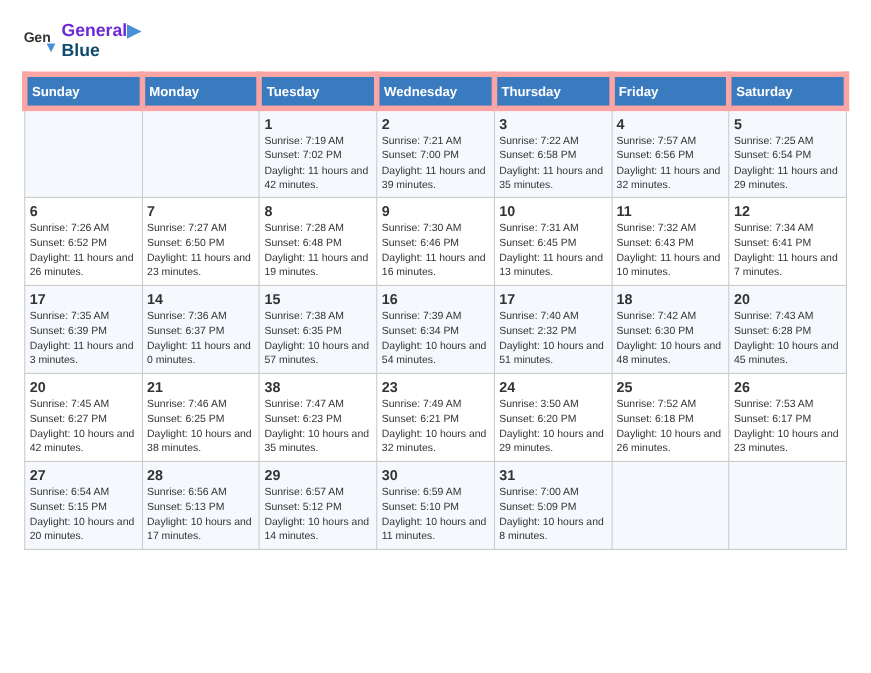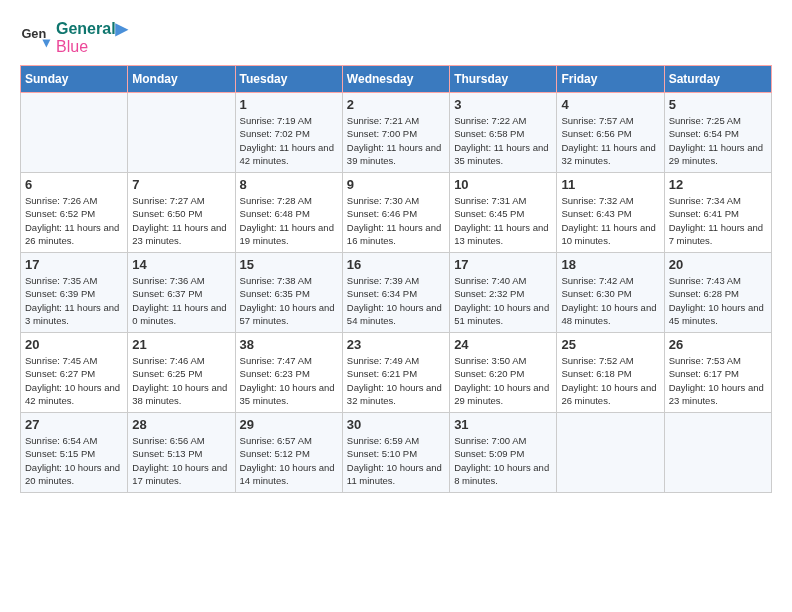--- a/index.html
+++ b/index.html
@@ -42,21 +42,21 @@
       border-collapse: collapse;
       table-layout: fixed;
     }
     thead tr th {
       background: #3a7abf;
       color: #fff;
       font-size: 12px;
       font-weight: bold;
       padding: 6px 4px;
       text-align: left;
-      border: 1px solid #fca5a5;
+      border: 5px solid #fca5a5;
     }
     tbody tr td {
       border: 1px solid #ccc;
       vertical-align: top;
       padding: 4px;
       font-size: 10px;
       color: #333;
       height: 80px;
       background: #fff;
     }
@@ -82,23 +82,23 @@
   <div class="logo">
     <svg class="logo-icon" viewBox="0 0 40 40">
       <text x="2" y="20" font-size="16" font-weight="bold" fill="#333">G</text>
       <text x="14" y="20" font-size="16" font-weight="bold" fill="#333">e</text>
       <text x="23" y="20" font-size="16" font-weight="bold" fill="#333">n</text>
 
       <polygon points="28,22 38,22 33,32" fill="#4a90d9"></polygon>
     </svg>
     <div>
       <div style="font-size:16px;font-weight:bold;color:#333;line-height:1.1;">
-        <span style="color:#0f766e;">General</span><span style="color:#4a90d9;">▶</span>
+        <span style="color:#6d28d9;">General</span><span style="color:#4a90d9;">▶</span>
       </div>
-      <div style="font-size:16px;font-weight:normal;color:#ec4899;line-height:1.1;">Blue</div>
+      <div style="font-size:16px;font-weight:bold;color:#0c4a6e;line-height:1.1;">Blue</div>
     </div>
   </div>
   <div class="title-block">
     <div class="month-title"></div>
     <div class="location-title"></div>
   </div>
 </div>
 
 <table>
   <thead>

